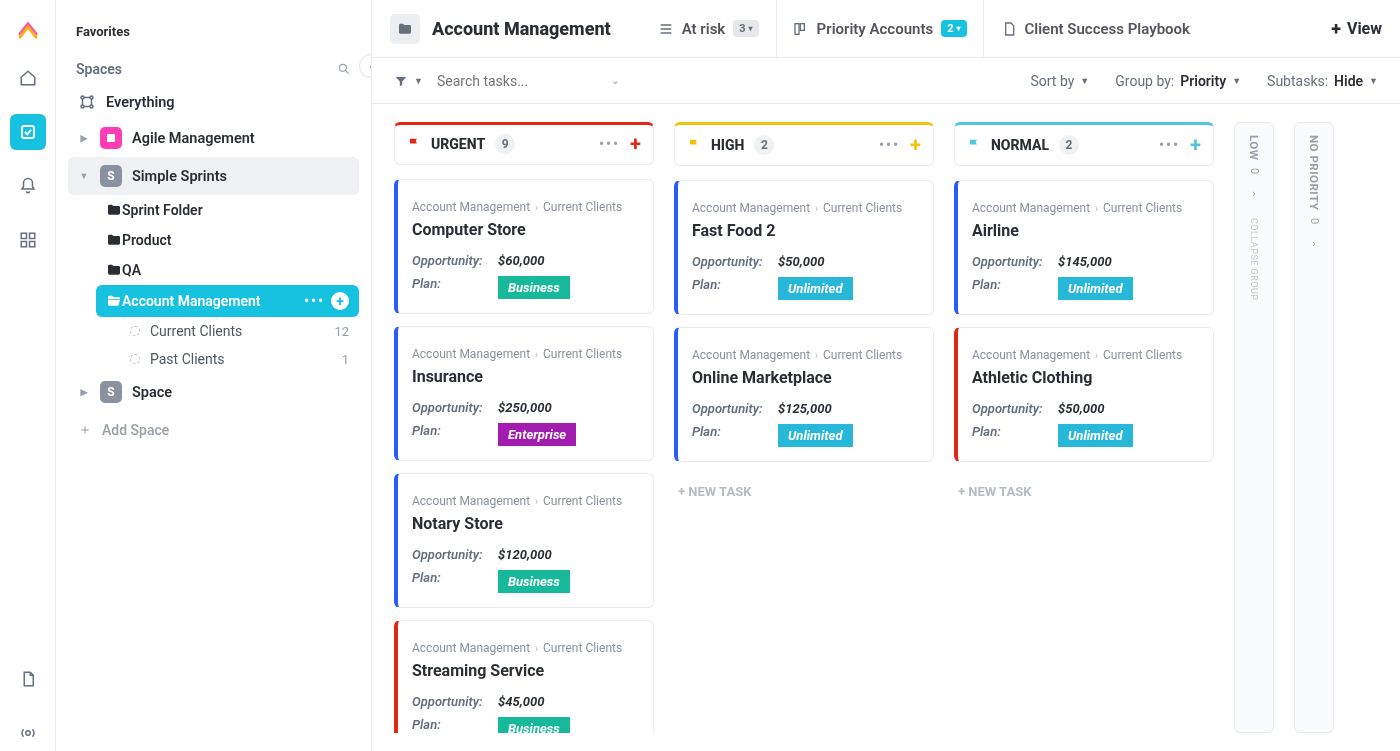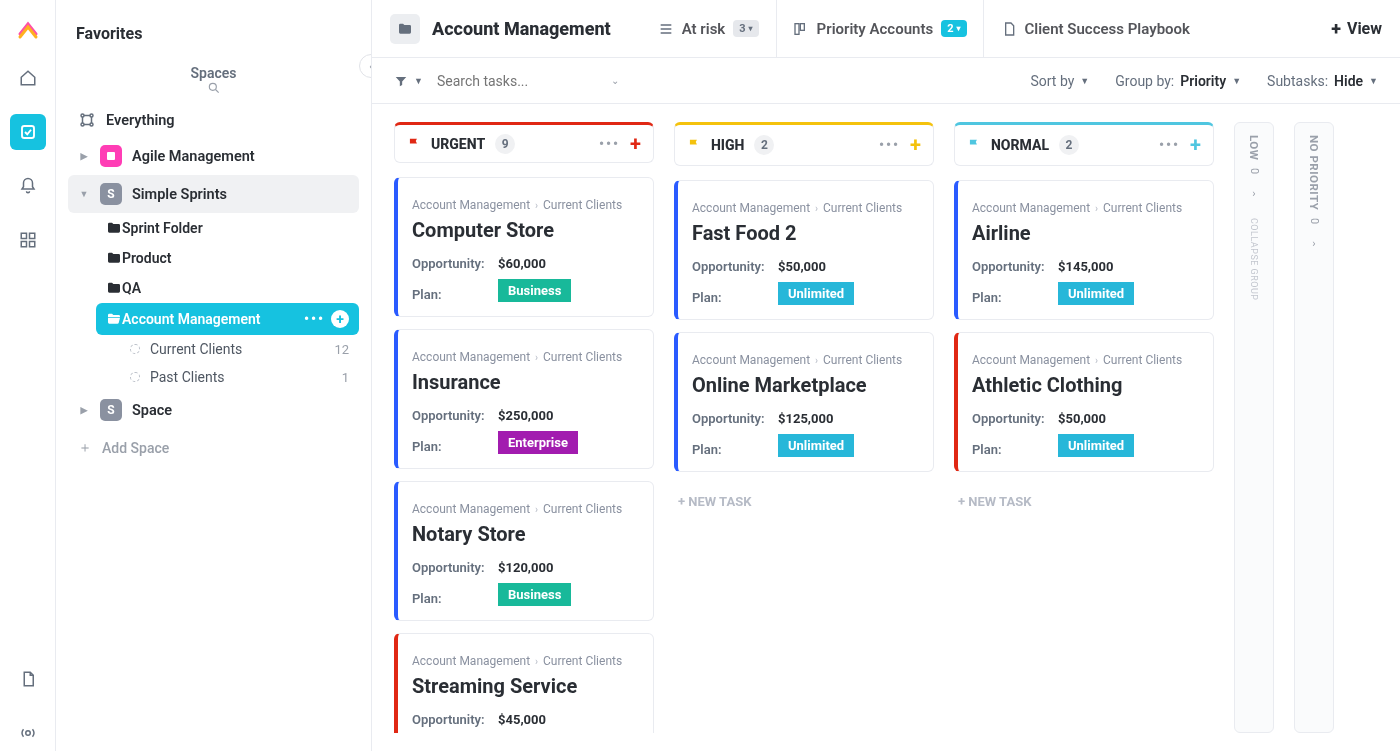--- a/index.html
+++ b/index.html
@@ -7,22 +7,22 @@
 
 
 .rail { width: 56px; border-right: 1px solid #e9ebf0; display: flex; flex-direction: column; align-items: center; padding-top: 18px; gap: 18px; }
 .rail .logo { width: 24px; height: 24px; }
 .rail .ibtn { width: 36px; height: 36px; display: flex; align-items: center; justify-content: center; border-radius: 6px; color: #656f7d; cursor: pointer; }
 .rail .ibtn.active { background: #16c2e0; color: #fff; }
 .rail .spacer { flex: 1; }
 
 
 .sidebar { width: 316px; border-right: 1px solid #e9ebf0; padding: 18px 12px 0 12px; overflow-y: auto; position: relative; }
-.sb-section { font-weight: 700; font-size: 16px; padding: 6px 8px 14px 8px; color: #2a2e34; }
-.sb-group-head { display:flex; align-items:center; justify-content:space-between; font-size:14px; font-weight:600; color:#656f7d; padding:8px 8px;flex-direction:column; }
+.sb-section { font-weight: 700; font-size: 13px; padding: 6px 8px 14px 8px; color: #2a2e34; }
+.sb-group-head { display:flex; align-items:center; justify-content:space-between; font-size:14px; font-weight:600; color:#656f7d; padding:8px 8px; }
 .sb-item { display: flex; align-items: center; gap: 10px; padding: 8px 10px; border-radius: 6px; font-size: 14.5px; font-weight: 600; color: #2a2e34; cursor: pointer; position: relative; }
 .sb-item.selected { background: #f0f1f3; }
 .sb-item.active-folder { background: #16c2e0; color: #fff; }
 .sb-item .badge-icon { width: 22px; height: 22px; border-radius: 5px; display: flex; align-items: center; justify-content: center; font-size: 12px; font-weight: 700; flex-shrink:0;}
 .sb-item .caret { width: 12px; color: #9aa0aa; font-size: 9px; text-align:center; }
 .sb-sub { padding-left: 28px; }
 .sb-folder { display:flex; align-items:center; gap:0; padding:7px 10px; font-size:14px; font-weight:600; cursor:pointer; border-radius:6px; color:#2a2e34; }
 .sb-leaf { display:flex; align-items:center; gap:10px; padding:6px 10px 6px 34px; font-size:14px; color:#4f5762; cursor:pointer; border-radius:6px; }
 .sb-leaf .dashed { width:10px; height:10px; border:1px dashed #b9bec7; border-radius:50%; }
 .sb-leaf .count { margin-left:auto; color:#9aa0aa; font-size:13px; }
@@ -62,22 +62,22 @@
 .col.high .col-head { border-top-color:#f4c20d; }
 .col.high .add { color:#f4c20d; }
 .col.normal .col-head { border-top-color:#4fc6e0; }
 .col.normal .add { color:#4fc6e0; }
 .flag { width:14px; height:14px; }
 
 .cards { display:flex; flex-direction:column; gap:12px; overflow-y:auto; }
 .card { background:#fff; border:1px solid #e9ebf0; border-radius:6px; padding:20px 14px 14px 14px; border-left-width:4px; font-size:13px; cursor:pointer; }
 .card .crumb { font-size:12px; color:#8a91a0; margin-bottom:6px; }
 .card .crumb .ch { color:#b6bbc6; margin:0 2px; font-size:10px;}
-.card .title { font-weight:700; font-size:20px; color:#2a2e34; margin-bottom:14px; }
-.card .row { display:flex; align-items:flex-end; font-size:13px; margin-top:8px; }
+.card .title { font-weight:700; font-size:16px; color:#2a2e34; margin-bottom:14px; }
+.card .row { display:flex; align-items:flex-start; font-size:13px; margin-top:8px;font-style:italic; }
 .card .row .lbl { width:86px; color:#656f7d; font-weight:600; }
 .card .row .val { font-weight:700; }
 .plan-tag { color:#fff; font-size:13px; font-weight:700; padding:4px 10px; border-radius:0; }
 .plan-business { background:#18b99a; }
 .plan-unlimited { background:#27b7d9; }
 .plan-enterprise { background:#a21caf; }
 .bl-blue { border-left-color:#2a5bff; }
 .bl-red { border-left-color:#e02814; }
 
 .newtask { color:#b6bbc6; font-weight:700; font-size:13px; padding:10px 4px; cursor:pointer; }

